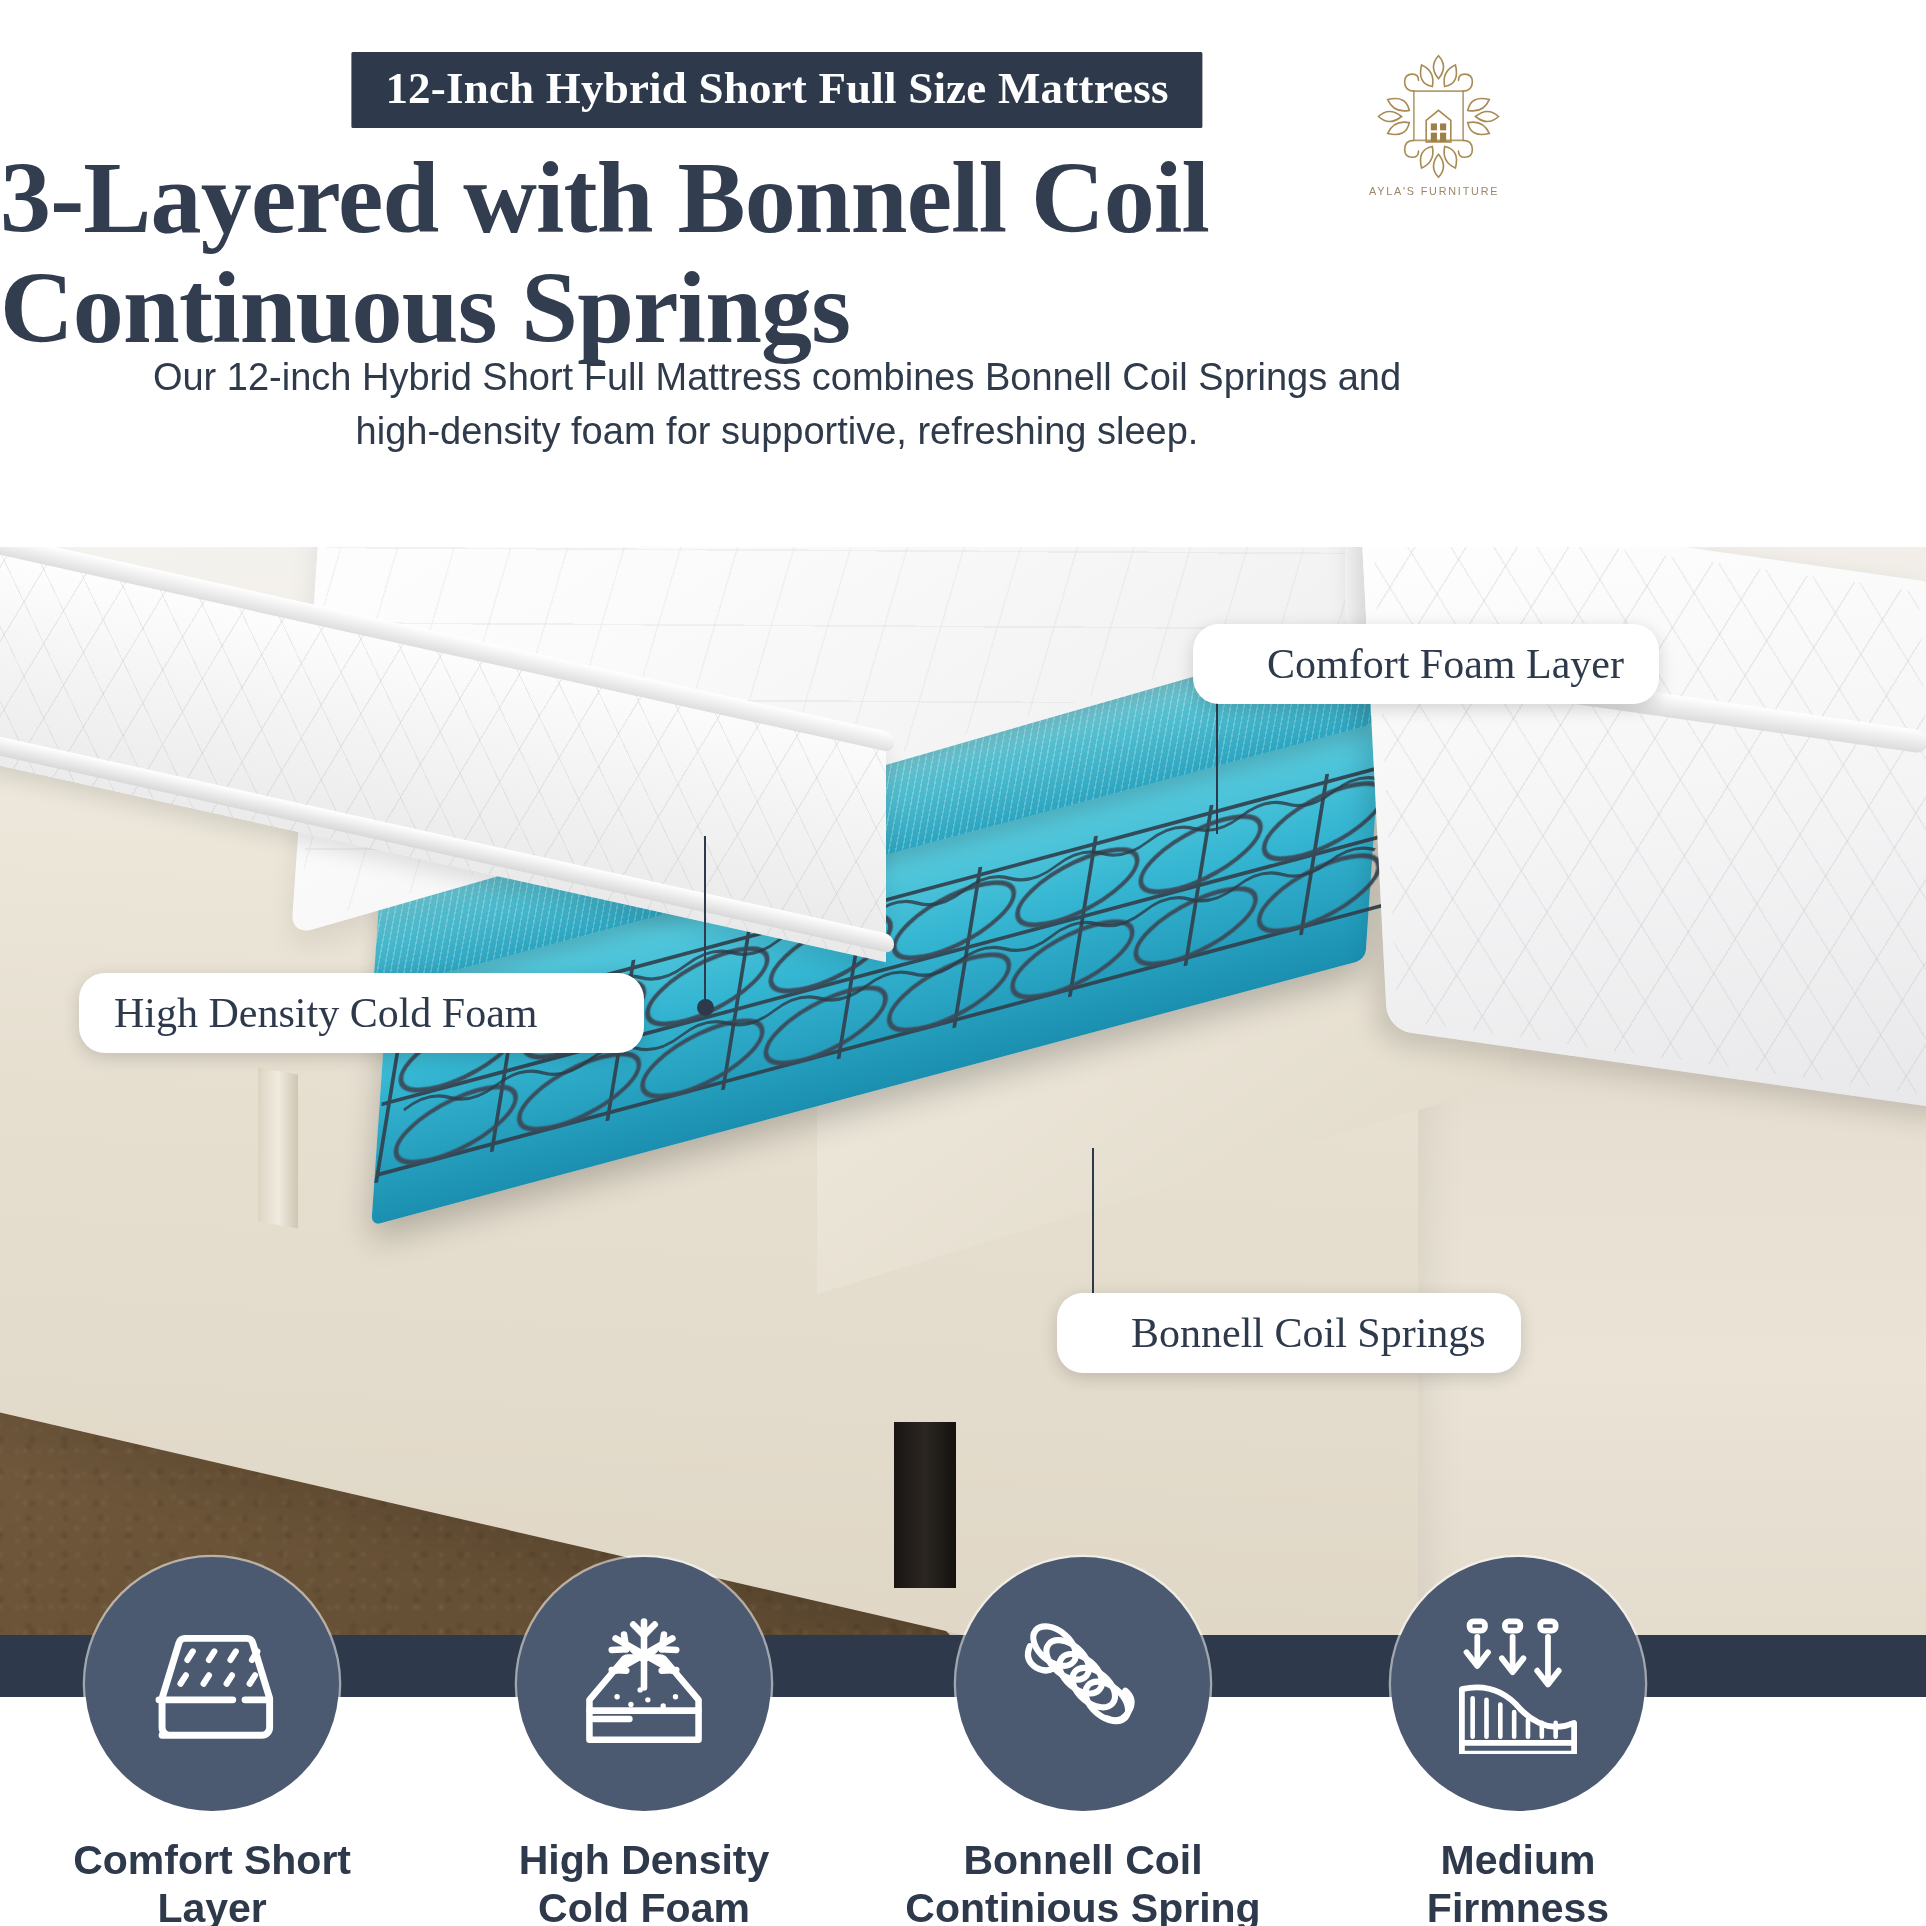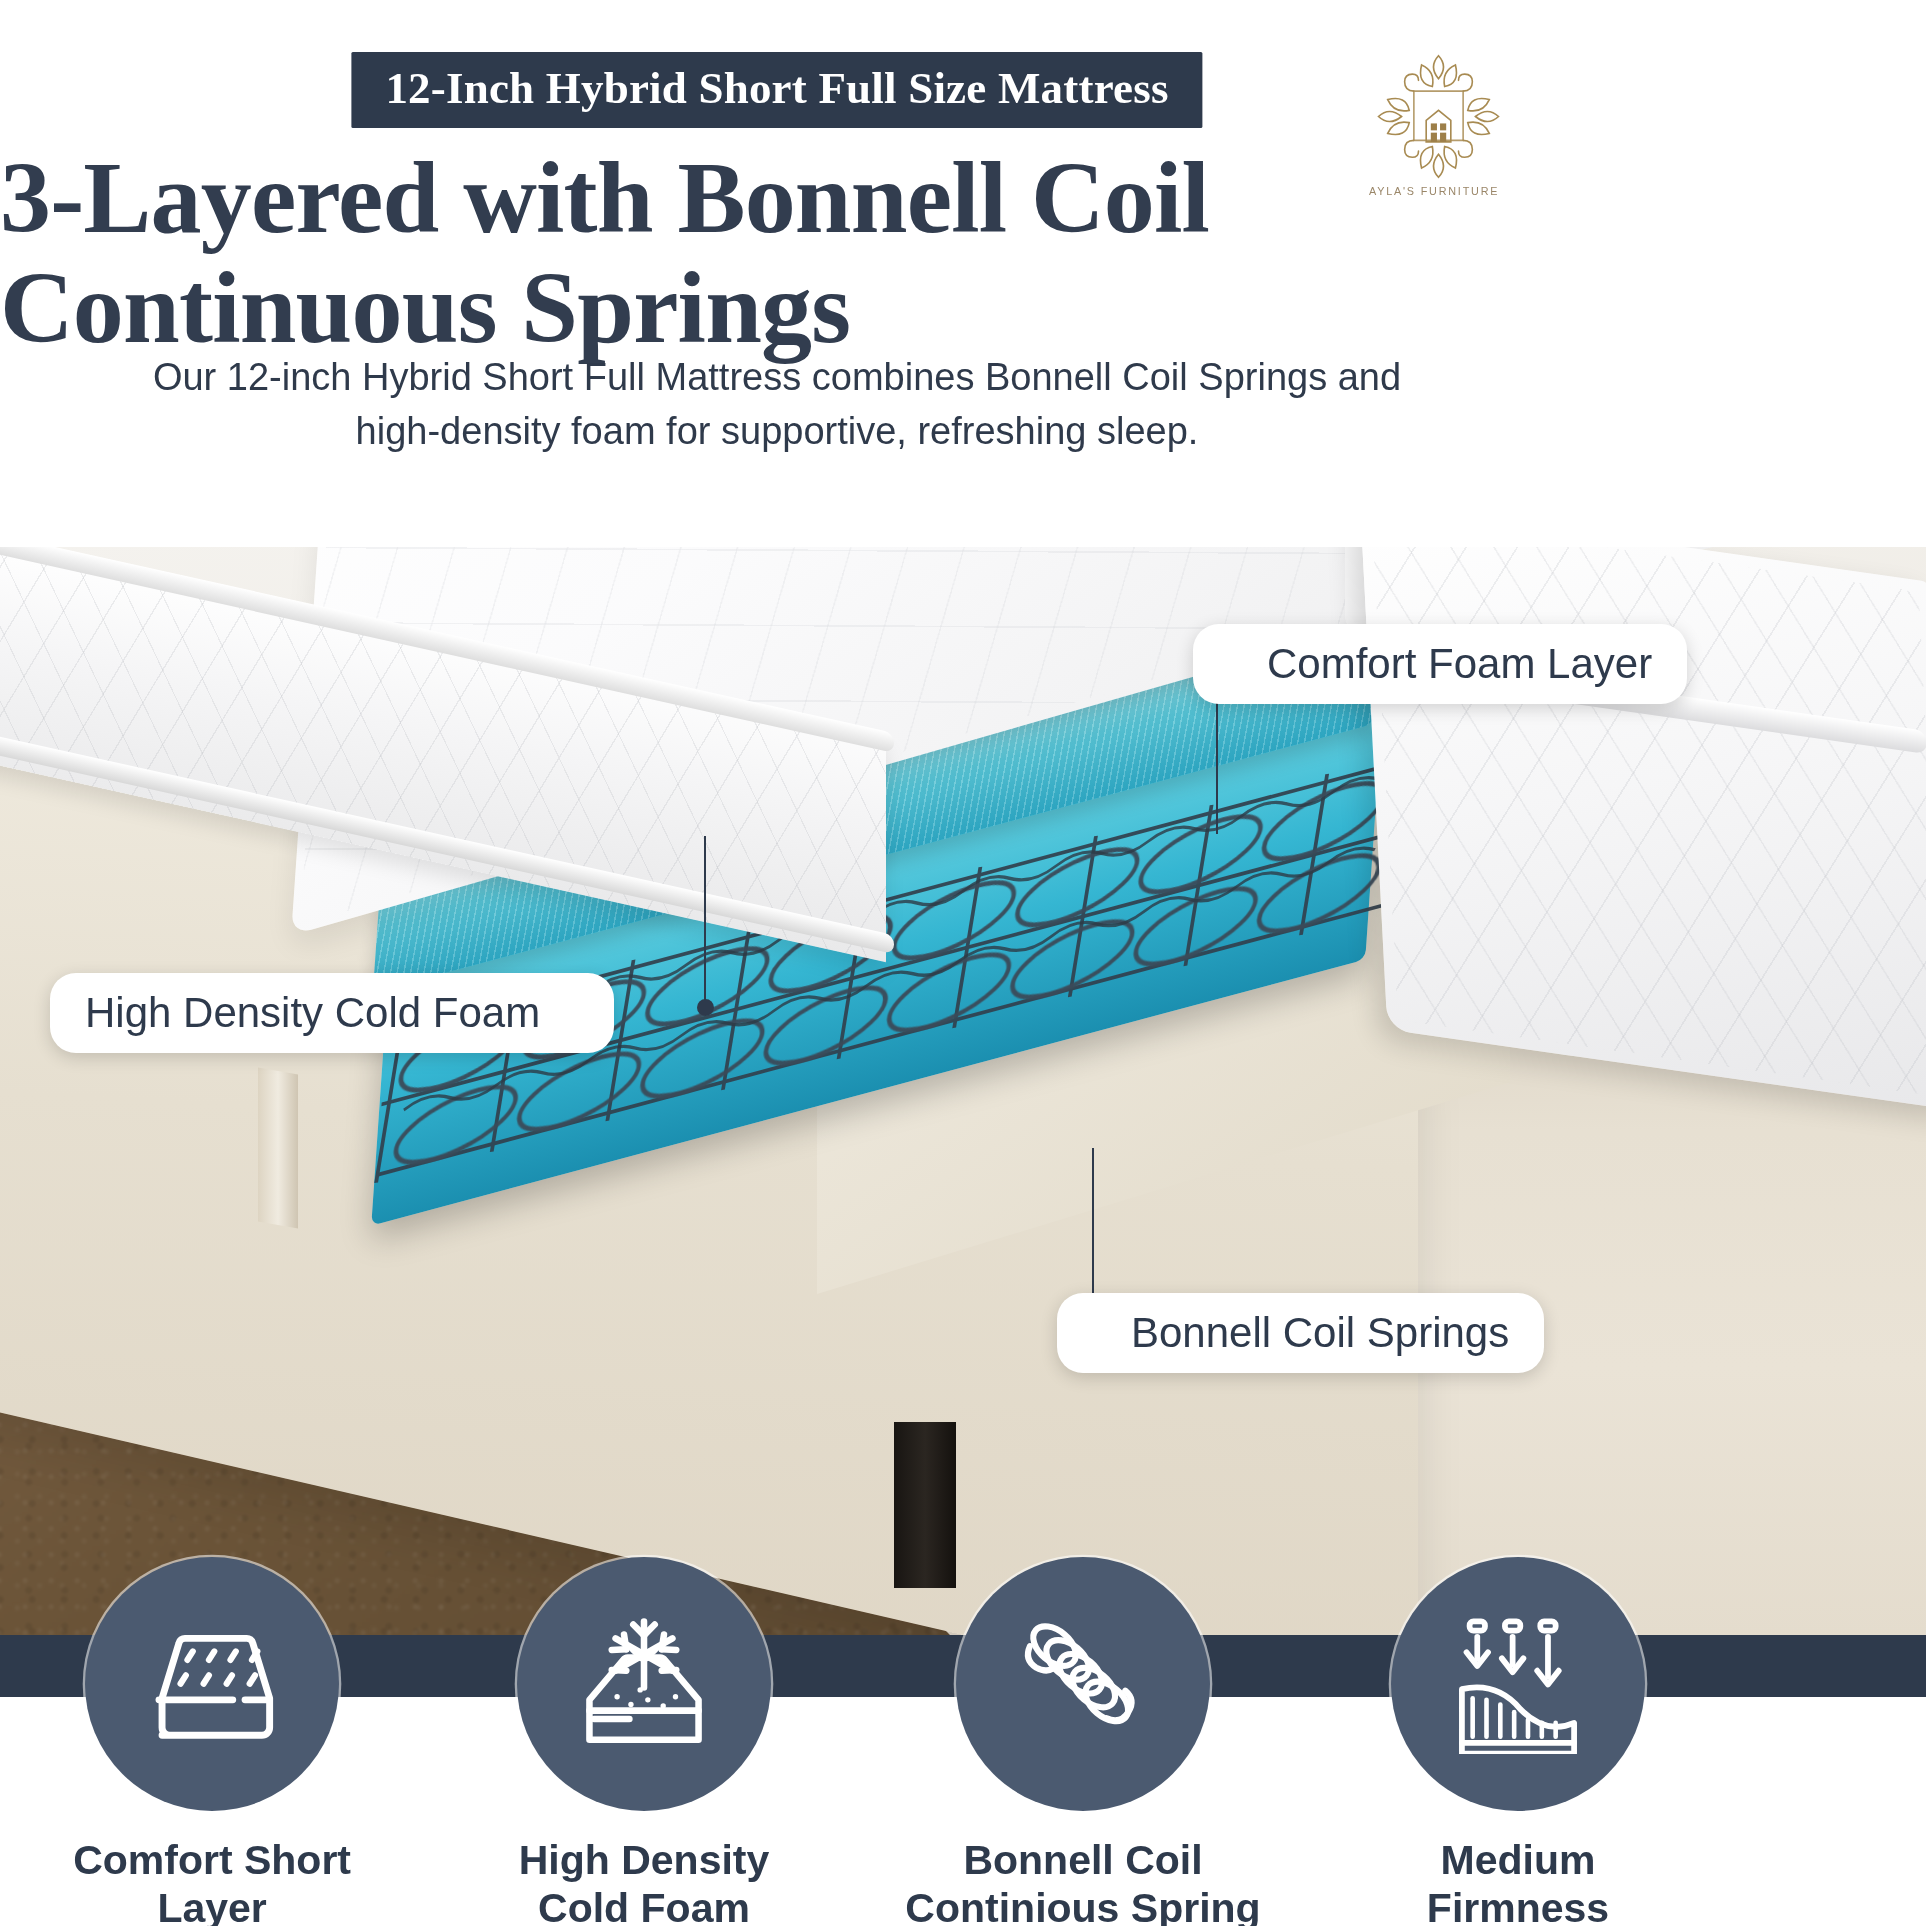--- a/index.html
+++ b/index.html
@@ -149,21 +149,21 @@
     background:linear-gradient(180deg,#ffffff,#dcdcde);
     transform:skewY(11deg) rotate(-3deg); transform-origin:left top; border-radius:11.6px; }
   .flap-top { position:absolute; left:1345px; top:-108px; width:586px; height:193px;
     background:linear-gradient(170deg,#ffffff,#f2f2f3);
     transform:skewY(-13deg); transform-origin:left top; border-radius:15.4px; }
 
   
   .callout { position:absolute; background:#ffffff; color:#2e3a4c;
     border-radius:26px; box-shadow:0 4.6px 17px rgba(0,0,0,.16);
     font-size:42px; font-weight:400; white-space:nowrap;
-    padding:17px 35px; line-height:1.1; }
+    padding:17px 35px; line-height:1.1;font-family:Liberation Serif, serif; }
   .lead { position:absolute; background:#2e3a4c; width:2.3px; }
   .dot { position:absolute; width:17px; height:17px; border-radius:50%; background:#2e3a4c; }
 
   
   .band { position:absolute; left:0; top:1635px; width:1926px; height:62px; background:#2e3a4c; }
 
   
   .features { position:absolute; left:0; top:1557px; width:1926px; height:370px; }
   .feature { position:absolute; width:432px; text-align:center; }
   .fcircle { width:254px; height:254px; border-radius:50%; background:#4b5a70;
@@ -300,21 +300,21 @@
   <div class="flap"></div>
   <div class="flap-pipe"></div>
 </div>
 
 <div class="lead" style="left:1216px; top:657px; height:177px;"></div>
 <div class="dot" style="left:1209px; top:650px;"></div>
 <div class="callout" style="left:1193px; top:624px; padding-left:74px;">Comfort Foam Layer</div>
 
 <div class="lead" style="left:704px; top:836px; height:171px;"></div>
 <div class="dot" style="left:697px; top:999px;"></div>
-<div class="callout" style="left:50px; top:973px; padding-right:74px;">High Density Cold Foam</div>
+<div class="callout" style="left:79px; top:973px; padding-right:106px;">High Density Cold Foam</div>
 
 <div class="lead" style="left:1092px; top:1148px; height:177px;"></div>
 <div class="dot" style="left:1085px; top:1317px;"></div>
 <div class="callout" style="left:1057px; top:1293px; padding-left:74px;">Bonnell Coil Springs</div>
 
 <div class="band"></div>
 
 <div class="features">
 
   <div class="feature f1">

